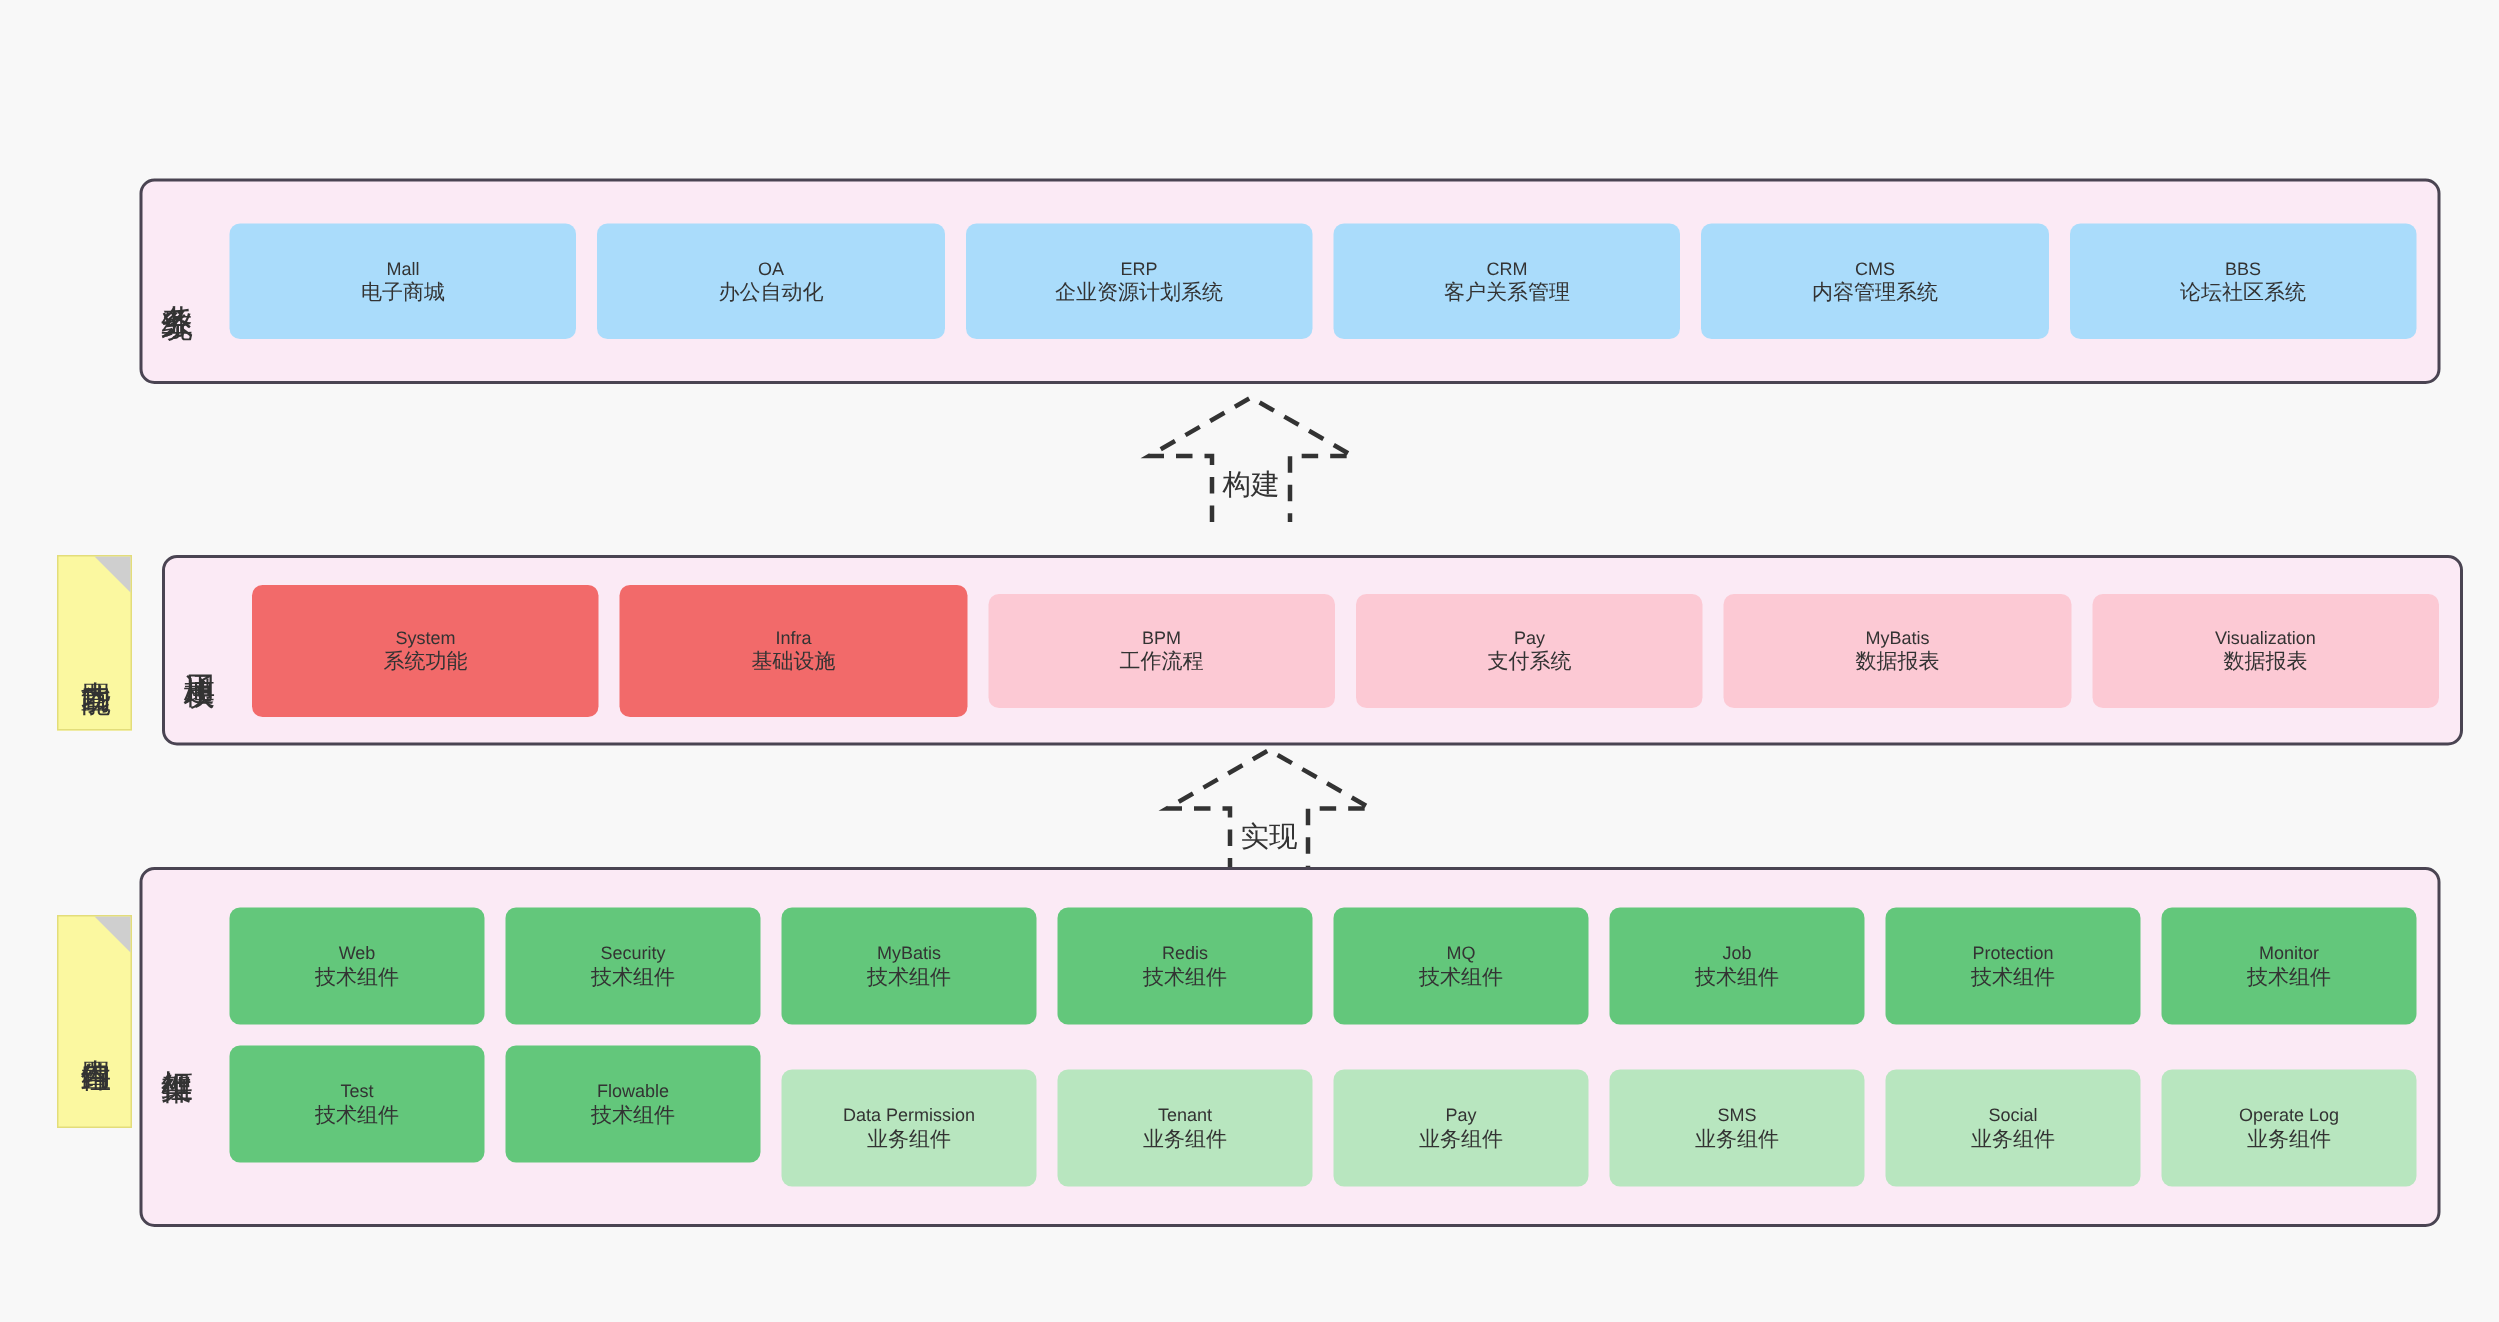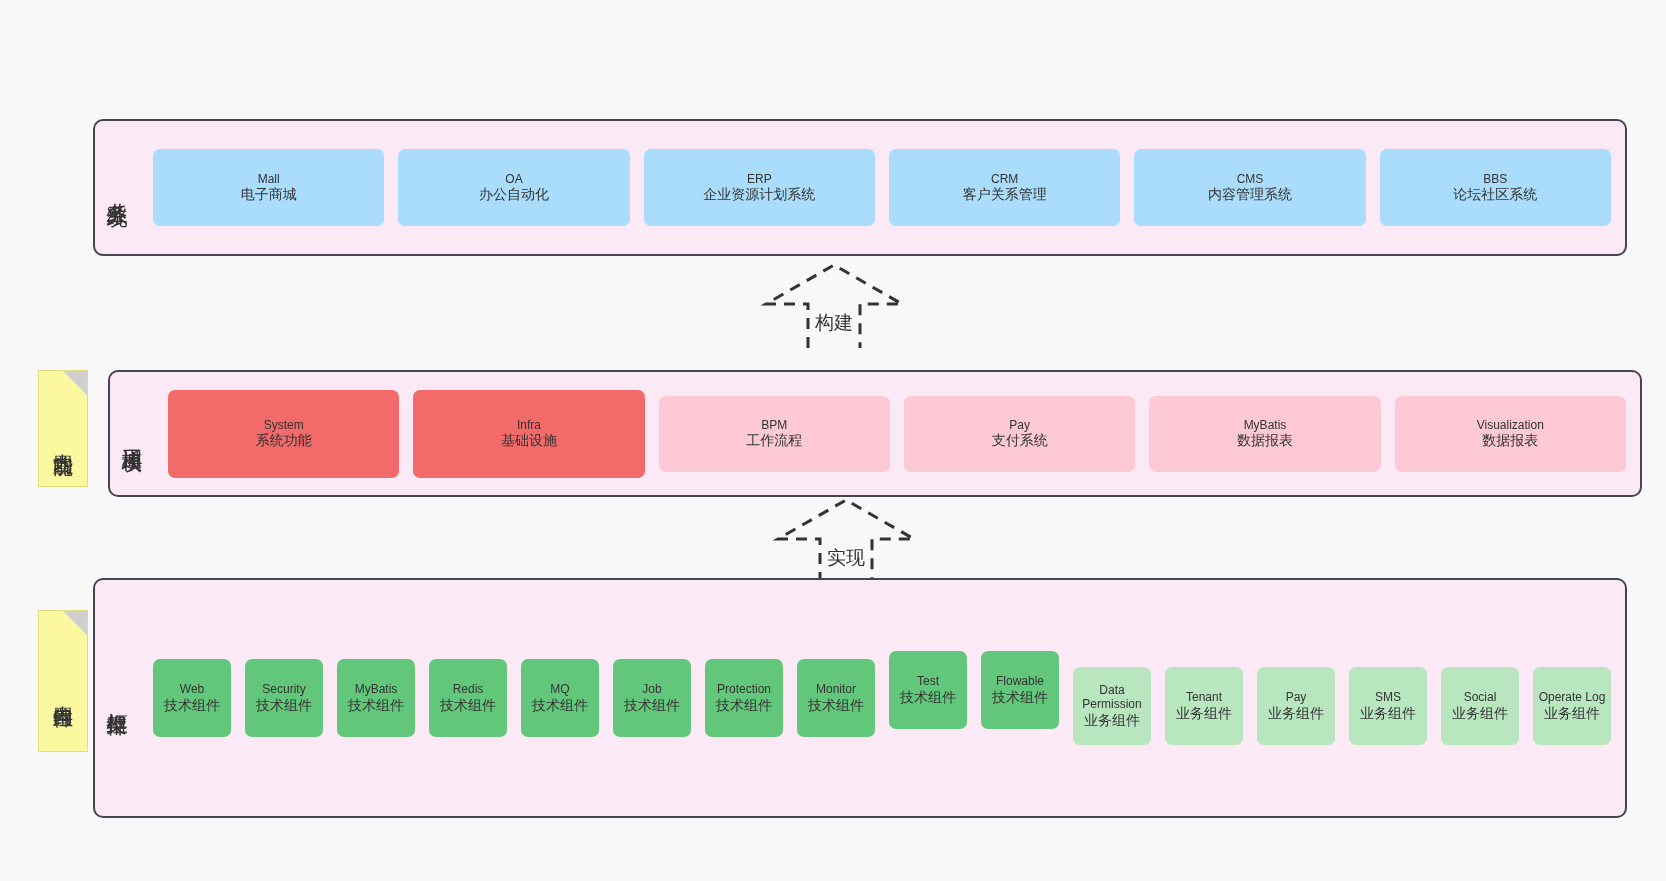--- a/index.html
+++ b/index.html
@@ -52,21 +52,21 @@
 
   .layer-body {
     flex: 1 1 auto;
     display: flex;
     align-items: center;
     justify-content: space-between;
     padding: 0 14px;
     gap: 14px;
   }
   .layer-body.two-rows {
-    flex-direction: row;
+    flex-direction: column;
     justify-content: center;
     gap: 14px;
     padding: 14px;
   }
   .grid-row {
     width: 100%;
     display: flex;
     align-items: stretch;
     justify-content: space-between;
     gap: 14px;

